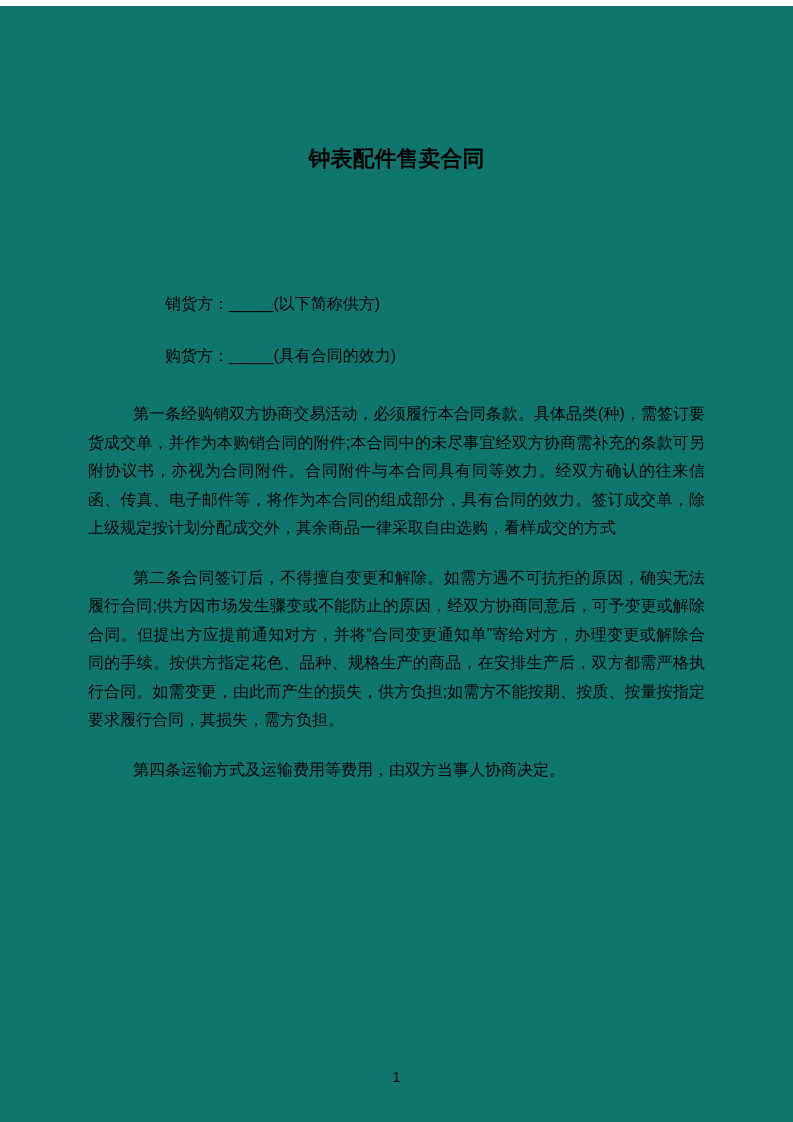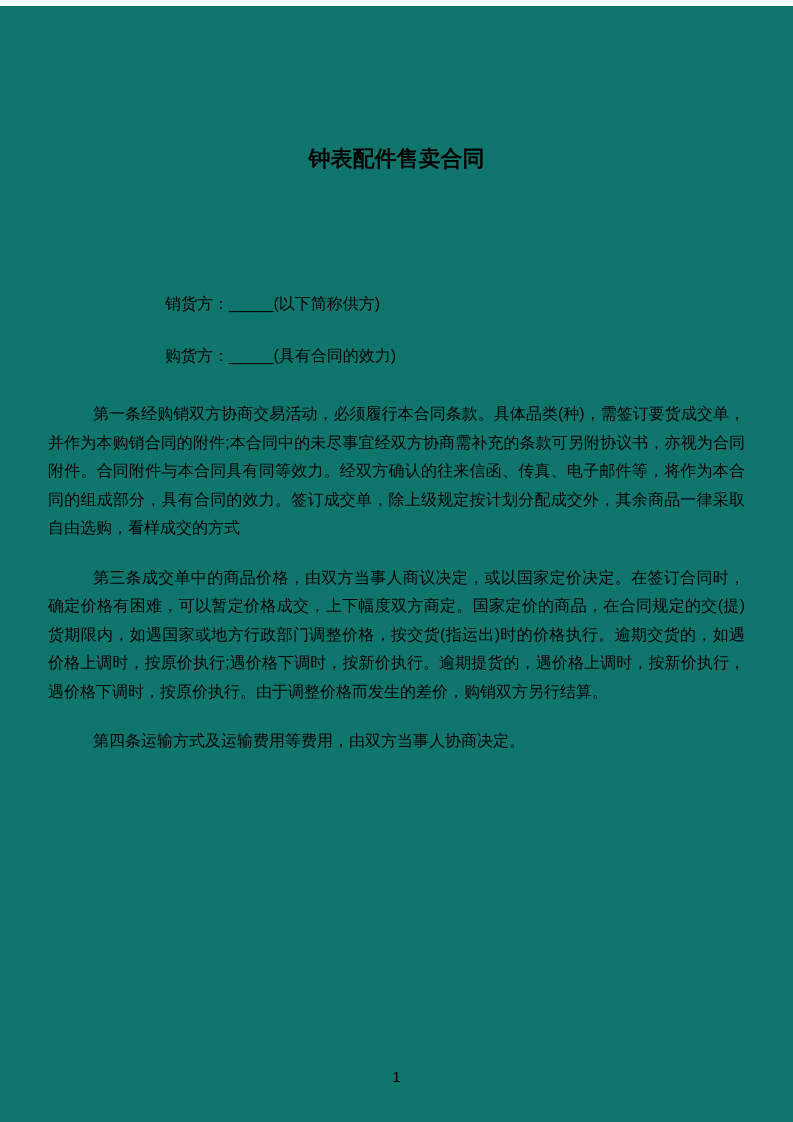--- a/index.html
+++ b/index.html
@@ -32,21 +32,21 @@
   }
   .party-line {
     margin: 0 0 24px 0;
     padding-left: 45px;
     font-size: 16px;
     line-height: 28px;
     white-space: nowrap;
   }
   .contract-body {
     margin-top: 30px;
-    padding: 0 48px;
+    padding: 0 88px;
   }
   .clause {
     margin: 0 0 21px 0;
     font-size: 16px;
     line-height: 28.5px;
     text-align: justify;
     text-indent: 45px;
   }
   .page-number {
     position: absolute;
@@ -65,19 +65,19 @@
 
   <h1 class="doc-title">钟表配件售卖合同</h1>
 
   <div class="party-section">
     <p class="party-line">销货方：_____(以下简称供方)</p>
     <p class="party-line">购货方：_____(具有合同的效力)</p>
   </div>
 
   <div class="contract-body">
     <p class="clause">第一条经购销双方协商交易活动，必须履行本合同条款。具体品类(种)，需签订要货成交单，并作为本购销合同的附件;本合同中的未尽事宜经双方协商需补充的条款可另附协议书，亦视为合同附件。合同附件与本合同具有同等效力。经双方确认的往来信函、传真、电子邮件等，将作为本合同的组成部分，具有合同的效力。签订成交单，除上级规定按计划分配成交外，其余商品一律采取自由选购，看样成交的方式</p>
-    <p class="clause">第三条成交单中的商品价格，由双方当事人商议决定，或以国家定价决定。在签订合同时，确定价格有困难，可以暂定价格成交，上下幅度双方商定。国家定价的商品，在合同规定的交(提)货期限内，如遇国家或地方行政部门调整价格，按交货(指运出)时的价格执行。逾期交货的，如遇价格上调时，按原价执行;遇价格下调时，按新价执行。逾期提货的，遇价格上调时，按新价执行，遇价格下调时，按原价执行。由于调整价格而发生的差价，购销双方另行结算。</p>
+    <p class="clause">第二条合同签订后，不得擅自变更和解除。如需方遇不可抗拒的原因，确实无法履行合同;供方因市场发生骤变或不能防止的原因，经双方协商同意后，可予变更或解除合同。但提出方应提前通知对方，并将“合同变更通知单”寄给对方，办理变更或解除合同的手续。按供方指定花色、品种、规格生产的商品，在安排生产后，双方都需严格执行合同。如需变更，由此而产生的损失，供方负担;如需方不能按期、按质、按量按指定要求履行合同，其损失，需方负担。</p>
     <p class="clause">第四条运输方式及运输费用等费用，由双方当事人协商决定。</p>
   </div>
 
   <div class="page-number">1</div>
 
 </div>
 
 </body></html>

